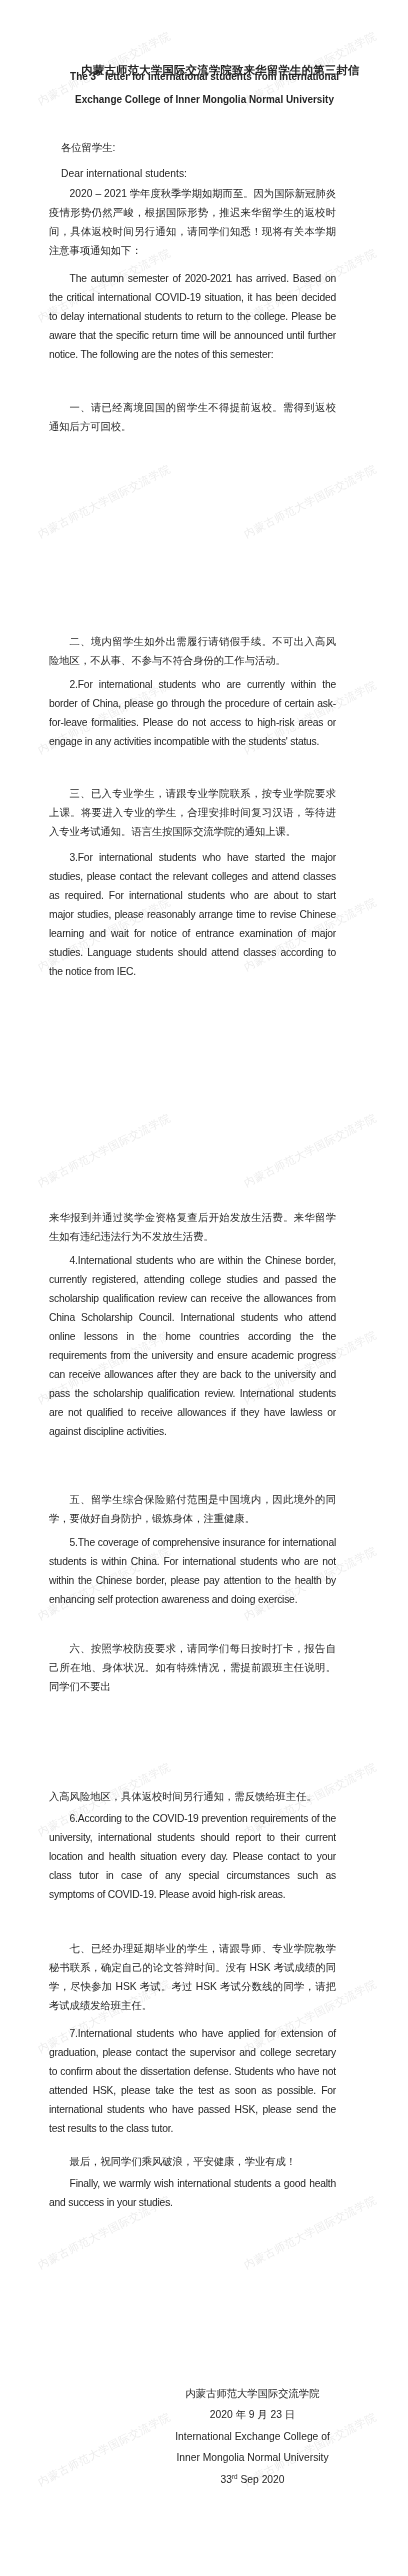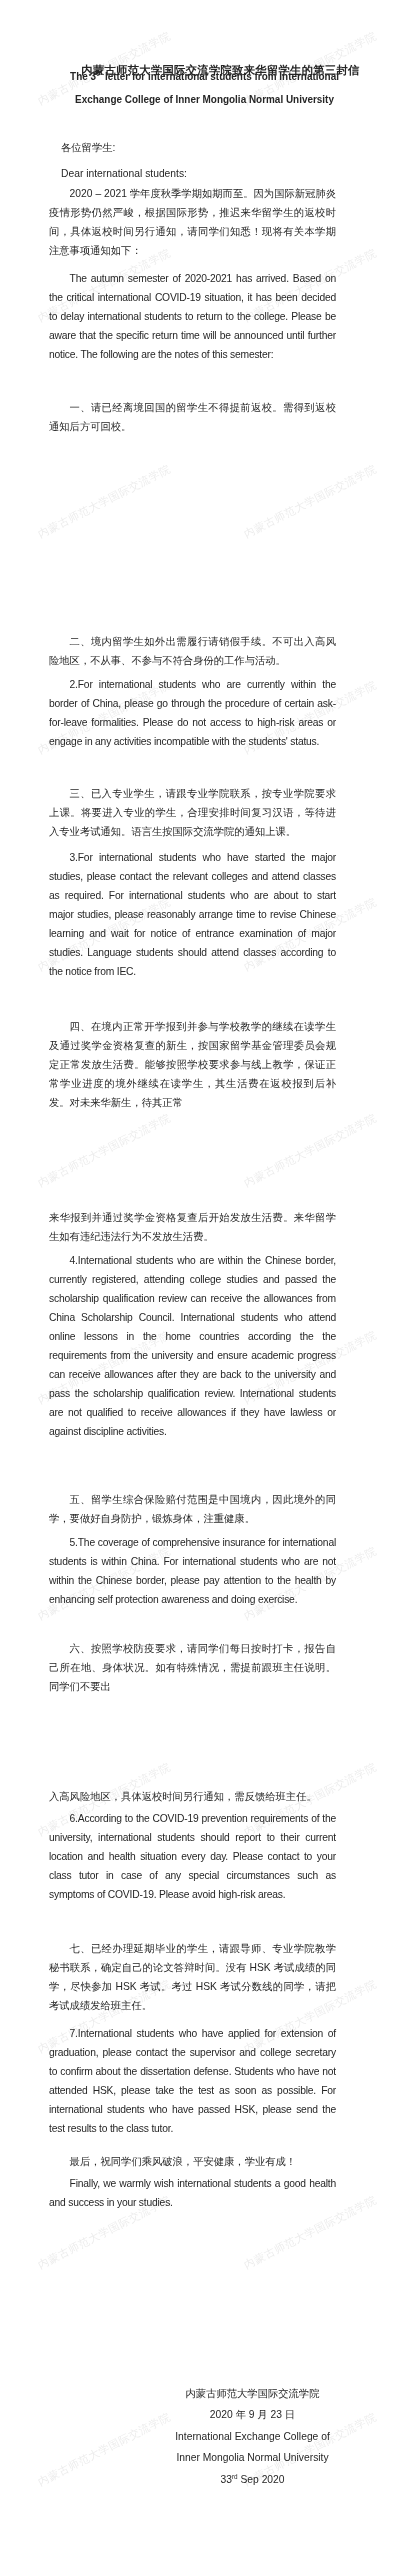--- a/index.html
+++ b/index.html
@@ -106,21 +106,20 @@
   <div class="salutation" id="salutation-en">Dear international students:</div>
 
   <div id="letter-body">
       <div class="block cn indent" style="top: 184px;">2020 – 2021 学年度秋季学期如期而至。因为国际新冠肺炎疫情形势仍然严峻，根据国际形势，推迟来华留学生的返校时间，具体返校时间另行通知，请同学们知悉！现将有关本学期注意事项通知如下：</div>
       <div class="block en indent" style="top: 269px;">The autumn semester of 2020-2021 has arrived. Based on the critical international COVID-19 situation, it has been decided to delay international students to return to the college. Please be aware that the specific return time will be announced until further notice. The following are the notes of this semester:</div>
       <div class="block cn indent" style="top: 398px;">一、请已经离境回国的留学生不得提前返校。需得到返校通知后方可回校。</div>
       <div class="block cn indent" style="top: 632px;">二、境内留学生如外出需履行请销假手续。不可出入高风险地区，不从事、不参与不符合身份的工作与活动。</div>
       <div class="block en indent" style="top: 675px;">2.For international students who are currently within the border of China, please go through the procedure of certain ask-for-leave formalities. Please do not access to high-risk areas or engage in any activities incompatible with the students' status.</div>
       <div class="block cn indent" style="top: 784px;">三、已入专业学生，请跟专业学院联系，按专业学院要求上课。将要进入专业的学生，合理安排时间复习汉语，等待进入专业考试通知。语言生按国际交流学院的通知上课。</div>
       <div class="block en indent" style="top: 848px;">3.For international students who have started the major studies, please contact the relevant colleges and attend classes as required. For international students who are about to start major studies, please reasonably arrange time to revise Chinese learning and wait for notice of entrance examination of major studies. Language students should attend classes according to the notice from IEC.</div>
-      <div class="block cn indent" style="top: 1017px;">四、在境内正常开学报到并参与学校教学的继续在读学生及通过奖学金资格复查的新生，按国家留学基金管理委员会规定正常发放生活费。能够按照学校要求参与线上教学，保证正常学业进度的境外继续在读学生，其生活费在返校报到后补发。对未来华新生，待其正常</div>
       <div class="block cn" style="top: 1208px;">来华报到并通过奖学金资格复查后开始发放生活费。来华留学生如有违纪违法行为不发放生活费。</div>
       <div class="block en indent" style="top: 1251px;">4.International students who are within the Chinese border, currently registered, attending college studies and passed the scholarship qualification review can receive the allowances from China Scholarship Council. International students who attend online lessons in the home countries according the the requirements from the university and ensure academic progress can receive allowances after they are back to the university and pass the scholarship qualification review. International students are not qualified to receive allowances if they have lawless or against discipline activities.</div>
       <div class="block cn indent" style="top: 1490px;">五、留学生综合保险赔付范围是中国境内，因此境外的同学，要做好自身防护，锻炼身体，注重健康。</div>
       <div class="block en indent" style="top: 1533px;">5.The coverage of comprehensive insurance for international students is within China. For international students who are not within the Chinese border, please pay attention to the health by enhancing self protection awareness and doing exercise.</div>
       <div class="block cn indent" style="top: 1639px;">六、按照学校防疫要求，请同学们每日按时打卡，报告自己所在地、身体状况。如有特殊情况，需提前跟班主任说明。同学们不要出</div>
       <div class="block cn" style="top: 1787px;">入高风险地区，具体返校时间另行通知，需反馈给班主任。</div>
       <div class="block en indent" style="top: 1809px;">6.According to the COVID-19 prevention requirements of the university, international students should report to their current location and health situation every day. Please contact to your class tutor in case of any special circumstances such as symptoms of COVID-19. Please avoid high-risk areas.</div>
       <div class="block cn indent" style="top: 1939px;">七、已经办理延期毕业的学生，请跟导师、专业学院教学秘书联系，确定自己的论文答辩时间。没有 HSK 考试成绩的同学，尽快参加 HSK 考试。考过 HSK 考试分数线的同学，请把考试成绩发给班主任。</div>
       <div class="block en indent" style="top: 2024px;">7.International students who have applied for extension of graduation, please contact the supervisor and college secretary to confirm about the dissertation defense. Students who have not attended HSK, please take the test as soon as possible. For international students who have passed HSK, please send the test results to the class tutor.</div>
       <div class="block en indent" style="top: 2174px;">Finally, we warmly wish international students a good health and success in your studies.</div>

